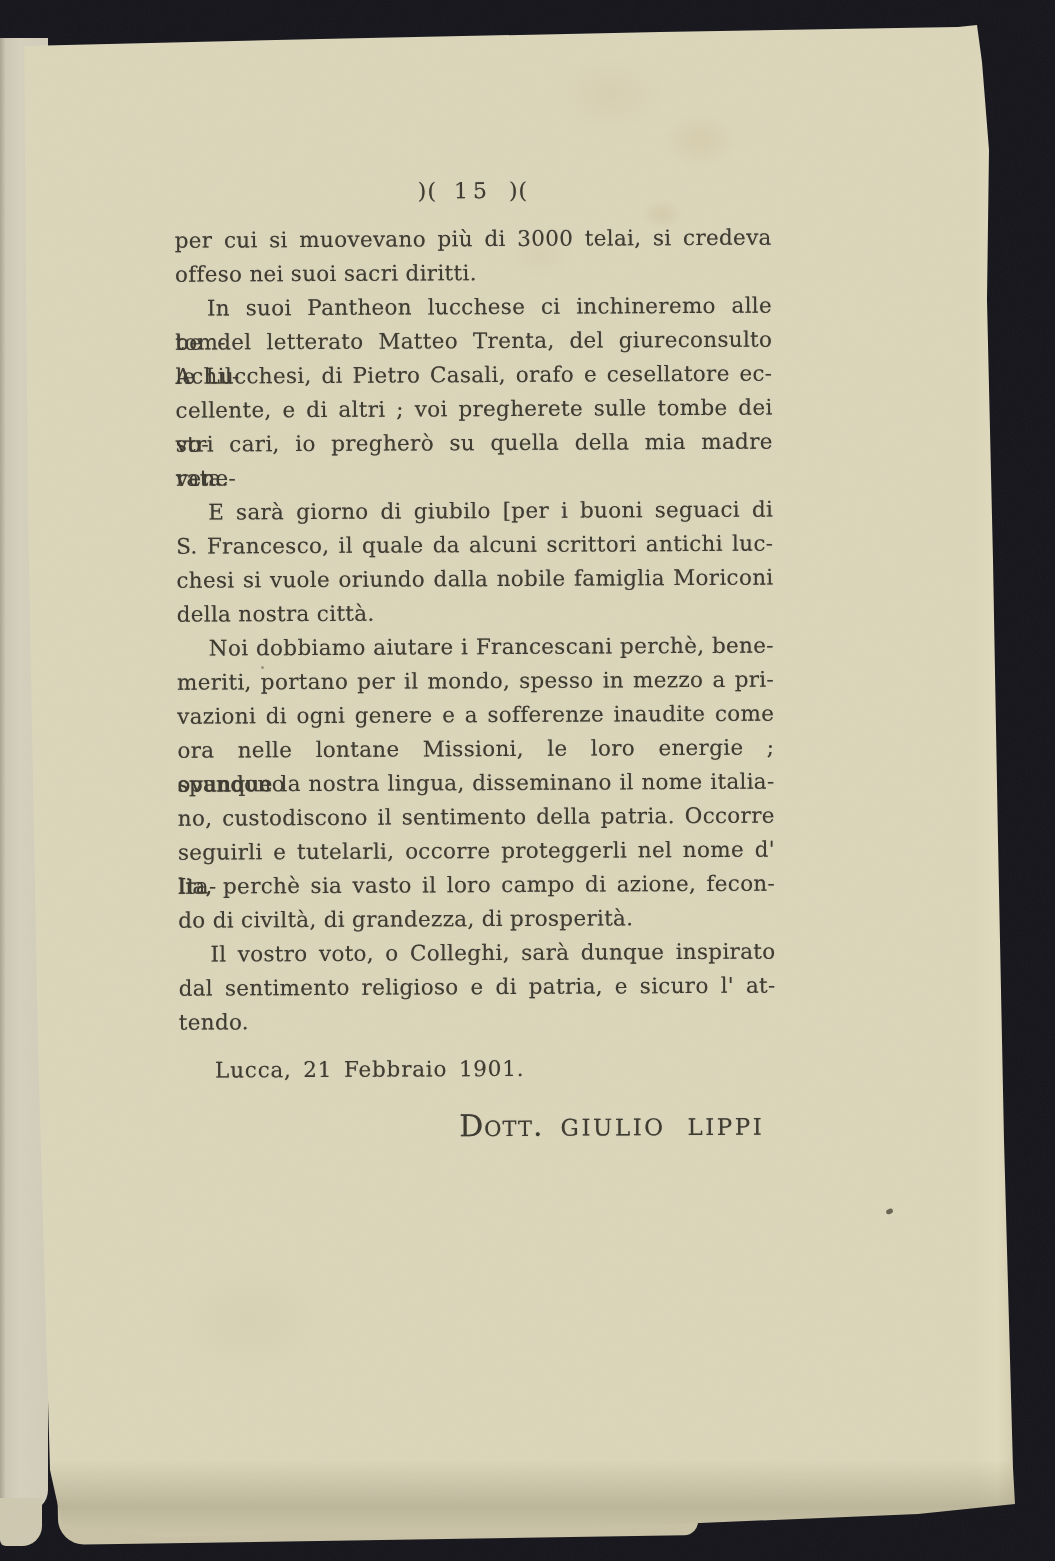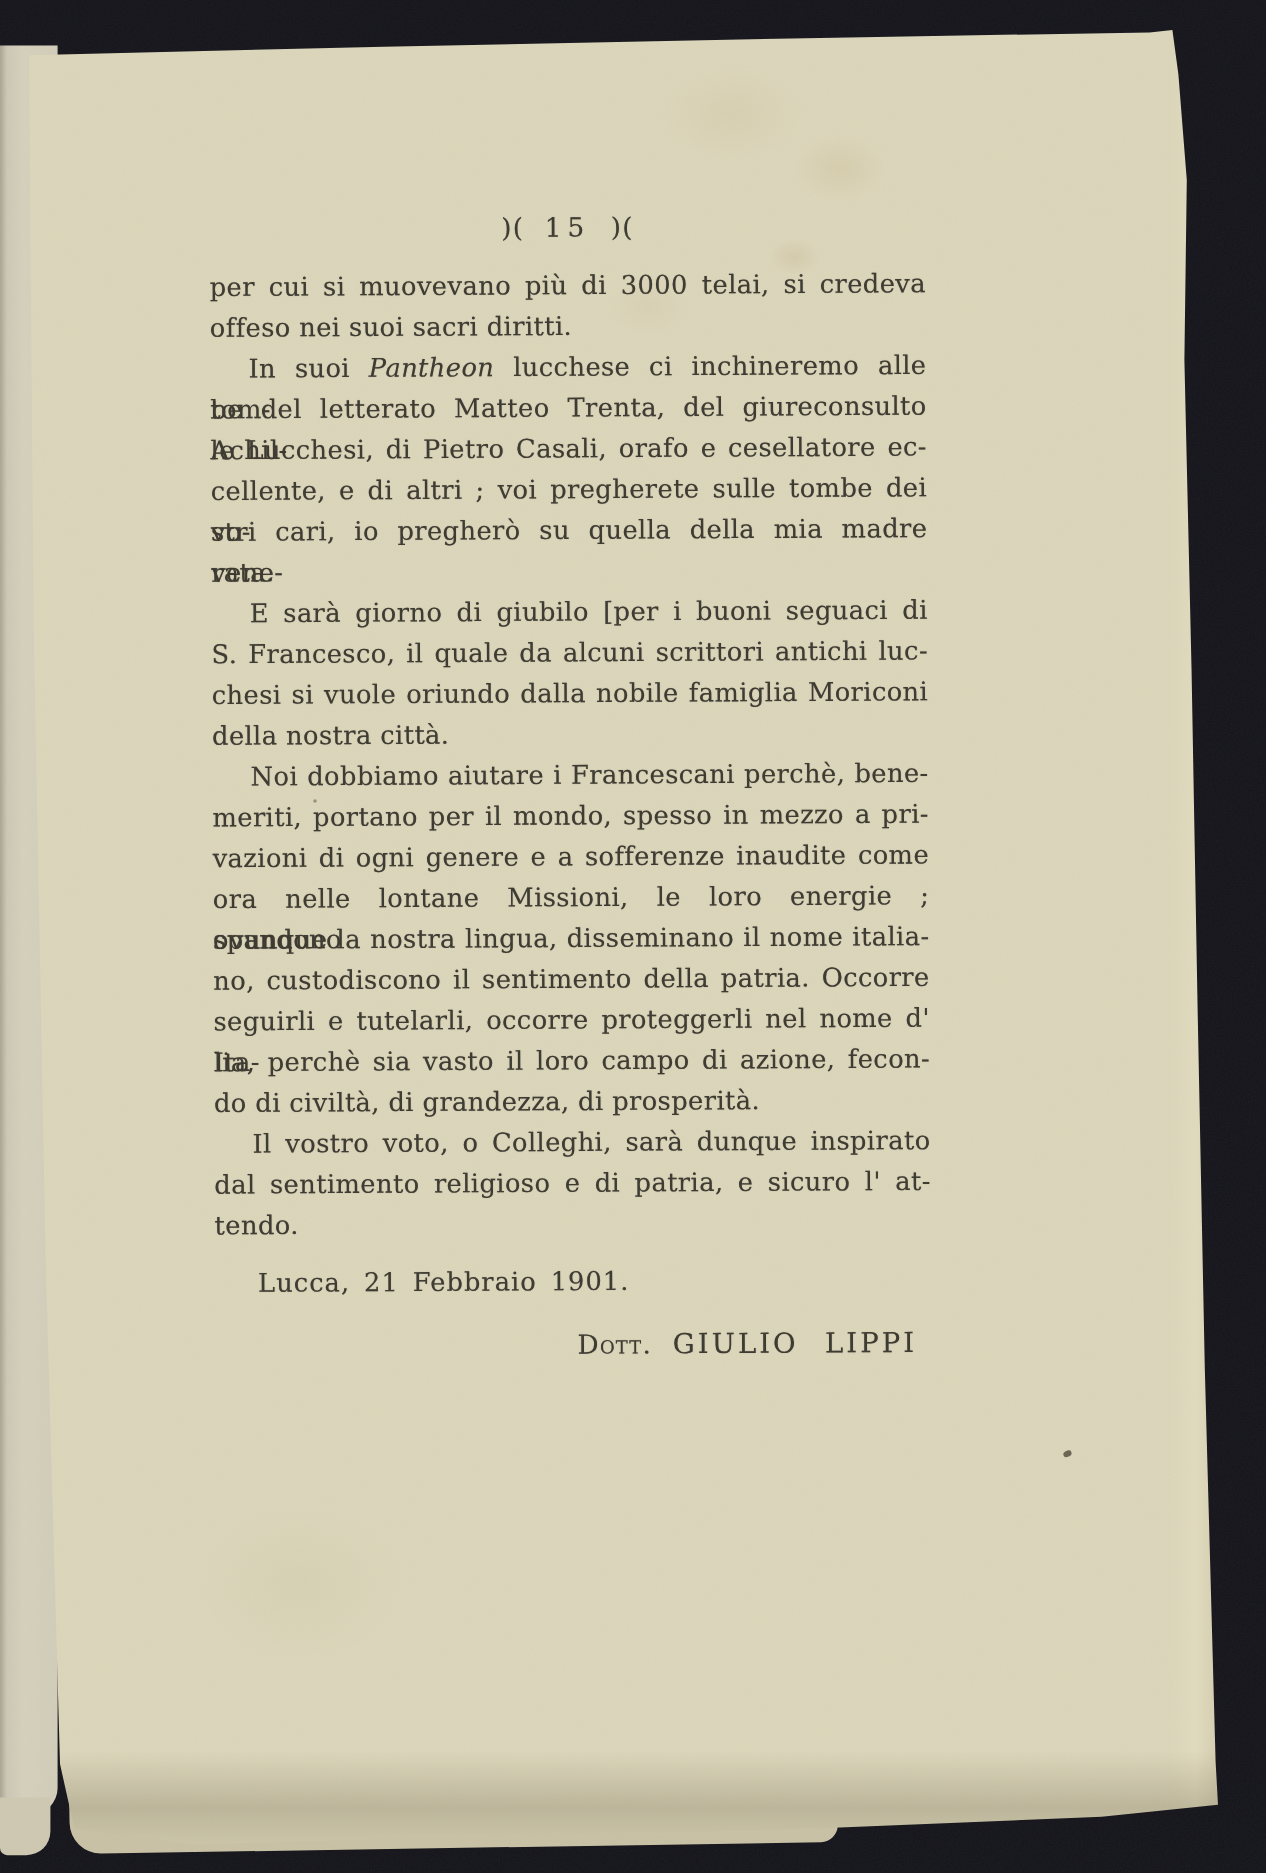--- a/index.html
+++ b/index.html
@@ -74,32 +74,32 @@
   .pagenum .num { margin:0 17px; letter-spacing:5px;text-align:right; }
   .body {
     position:absolute; left:175px; top:222px; width:597px;
     font-size:21.5px; line-height:34px; letter-spacing:0.3px;
     text-shadow:0 0 0.7px rgba(59,56,47,0.5);
   }
   .line { height:34px; white-space:normal; }
   .j { text-align:justify; text-align-last:justify; }
   .l { text-align:left; }
   .ind { text-indent:32px; }
-  .it { font-style:italic; }
+  .it { }
   .dateline {
     position:absolute; left:211px; top:1056px;
     font-size:21.5px; letter-spacing:0.8px; word-spacing:4px;
     text-shadow:0 0 0.7px rgba(59,56,47,0.5);
   }
   .signature {
     position:absolute; left:175px; top:1108px; width:585px;
     text-align:right; word-spacing:12px;
     text-shadow:0 0 0.7px rgba(59,56,47,0.5);
   }
-  .sig-title { font-variant:small-caps; font-size:22px; letter-spacing:1px; }
+  .sig-title { font-variant:small-caps; font-size:30px; letter-spacing:1px; }
   .sig-name  { font-size:23px; letter-spacing:2.5px; }
 
   
   .grain { position:absolute; inset:0; z-index:5; opacity:0.07; pointer-events:none; }
 </style>
 </head>
 <body>
 
 <div class="canvas">
 

